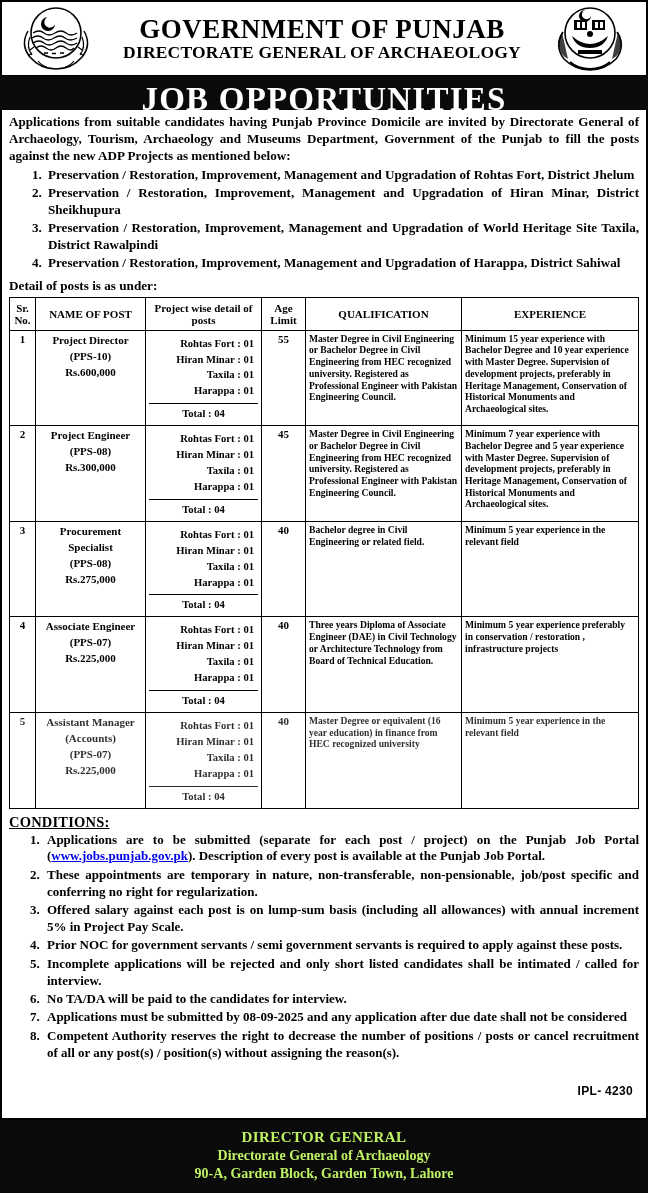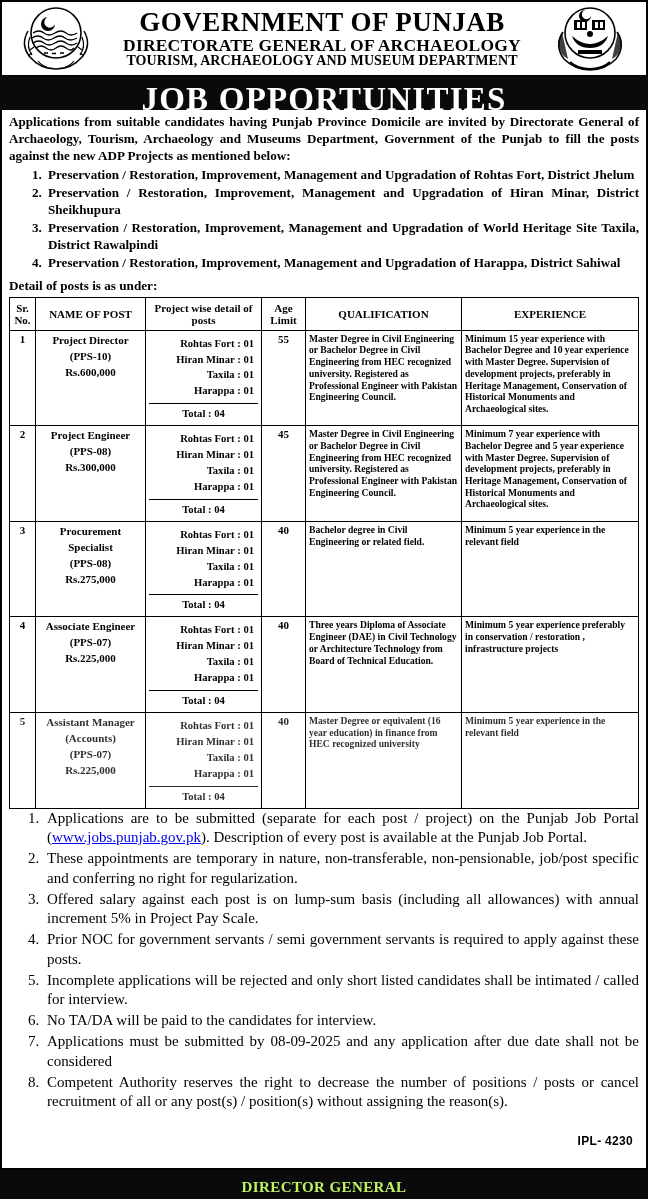--- a/index.html
+++ b/index.html
@@ -172,23 +172,23 @@
   .cond-title {
     font-size: 14.5px;
     font-weight: bold;
     text-decoration: underline;
     margin: 5px 0 1px 0;
     letter-spacing: 0.2px;
   }
   ol.conditions {
     margin: 0 0 0 0;
     padding-left: 34px;
-    font-size: 15px;
+    font-size: 13px;
     line-height: 1.30;
-    font-weight: normal;
+    font-weight: bold;
   }
   ol.conditions li {
     text-align: justify;
     margin-bottom: 1.5px;
     padding-left: 4px;
   }
   .url-link { text-decoration: underline; }
 
   .ipl {
     text-align: right;
@@ -228,21 +228,20 @@
       <path d="M20 28 q-8 14 2 26 q10 12 26 12 q16 0 26 -12 q10 -12 2 -26" fill="none" stroke="#000" stroke-width="1.5"></path>
       <path d="M22 34 q-4 10 2 18 M74 34 q4 10 -2 18" fill="none" stroke="#000" stroke-width="1.2"></path>
       <path d="M30 58 q4 5 9 6 M66 58 q-4 5 -9 6" fill="none" stroke="#000" stroke-width="1.2"></path>
       <path d="M26 44 l-4 3 M24 50 l-4 3 M70 44 l4 3 M72 50 l4 3" stroke="#000" stroke-width="1.1"></path>
     </svg>
   </div>
 
   <div class="masthead-text">
     <div class="org-line1">GOVERNMENT OF PUNJAB</div>
     <div class="org-line2">DIRECTORATE GENERAL OF ARCHAEOLOGY</div>
-    <div class="org-line3">TOURISM, ARCHAEOLOGY AND MUSEUM DEPARTMENT</div>
   </div>
 
   <div class="emblem">
     <svg width="100" height="70" viewBox="0 0 100 70">
       <circle cx="50" cy="31" r="25" fill="none" stroke="#000" stroke-width="1.6"></circle>
       <path d="M45 8 a6 6 0 1 0 6 6 a4.7 4.7 0 1 1 -6 -6z" fill="#000"></path>
       <rect x="34" y="18" width="13" height="10" fill="#000"></rect>
       <rect x="52" y="18" width="13" height="10" fill="#000"></rect>
       <rect x="37" y="20" width="3" height="6" fill="#fff"></rect>
       <rect x="42" y="20" width="3" height="6" fill="#fff"></rect>
@@ -406,20 +405,21 @@
           </div>
           <div class="proj-total">Total : 04</div>
         </td>
         <td class="age">40</td>
         <td class="qual">Master Degree or equivalent (16 year education) in finance from HEC recognized university</td>
         <td class="exp">Minimum 5 year experience in the relevant field</td>
       </tr>
     </tbody>
   </table>
 
+  <div class="cond-title">CONDITIONS:</div>
 
   <ol class="conditions">
     <li><span>Applications are to be submitted (separate for each post / project) on the Punjab Job Portal (</span><a class="url-link" href="#">www.jobs.punjab.gov.pk</a><span>). Description of every post is available at the Punjab Job Portal.</span></li>
     <li>These appointments are temporary in nature, non-transferable, non-pensionable, job/post specific and conferring no right for regularization.</li>
     <li>Offered salary against each post is on lump-sum basis (including all allowances) with annual increment 5% in Project Pay Scale.</li>
     <li>Prior NOC for government servants / semi government servants is required to apply against these posts.</li>
     <li>Incomplete applications will be rejected and only short listed candidates shall be intimated / called for interview.</li>
     <li>No TA/DA will be paid to the candidates for interview.</li>
     <li>Applications must be submitted by 08-09-2025 and any application after due date shall not be considered</li>
     <li>Competent Authority reserves the right to decrease the number of positions / posts or cancel recruitment of all or any post(s) / position(s) without assigning the reason(s).</li>

